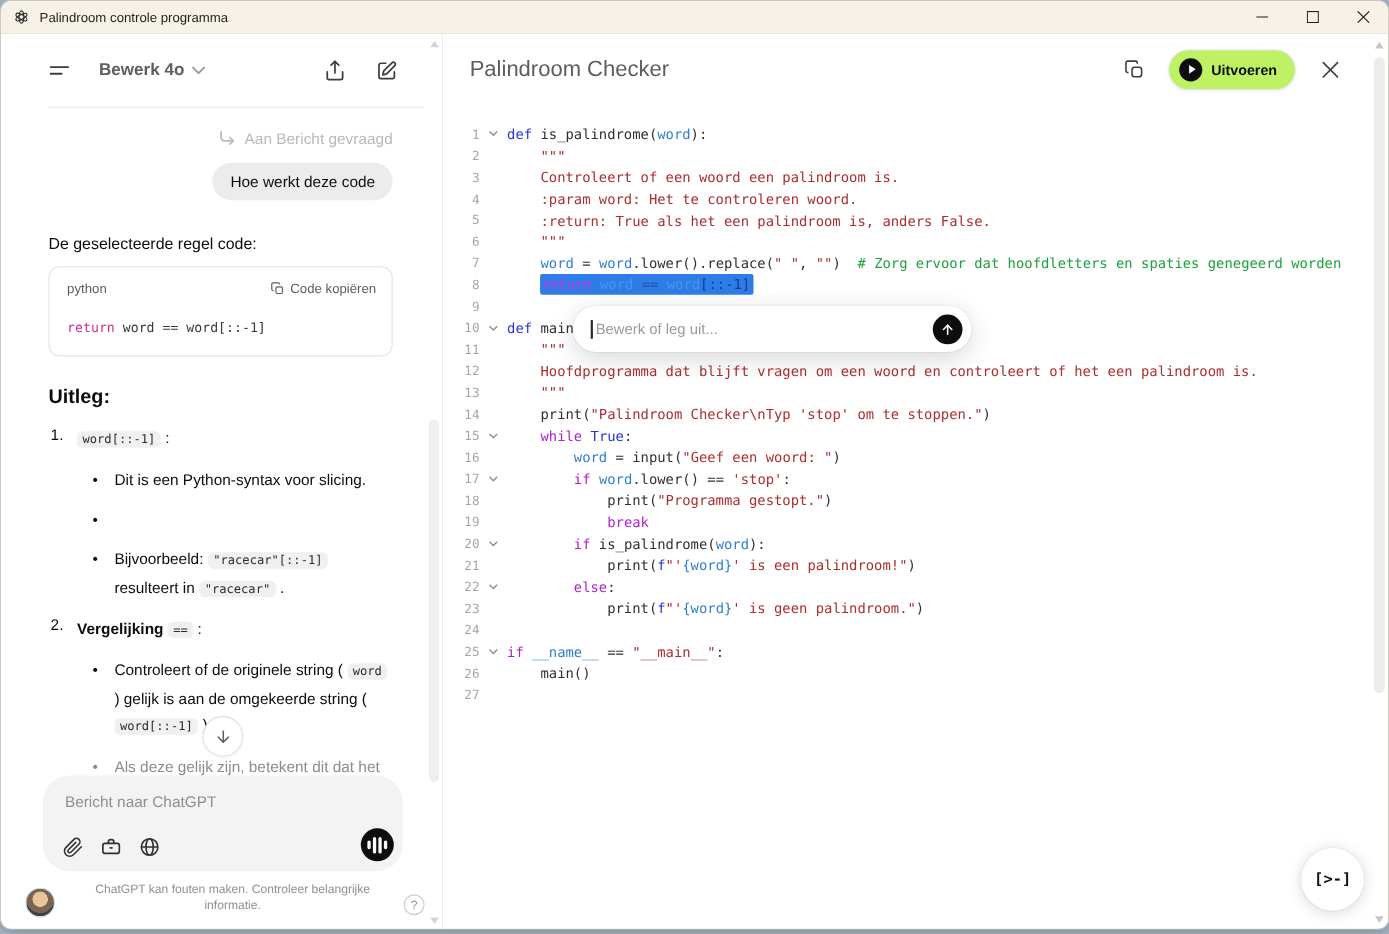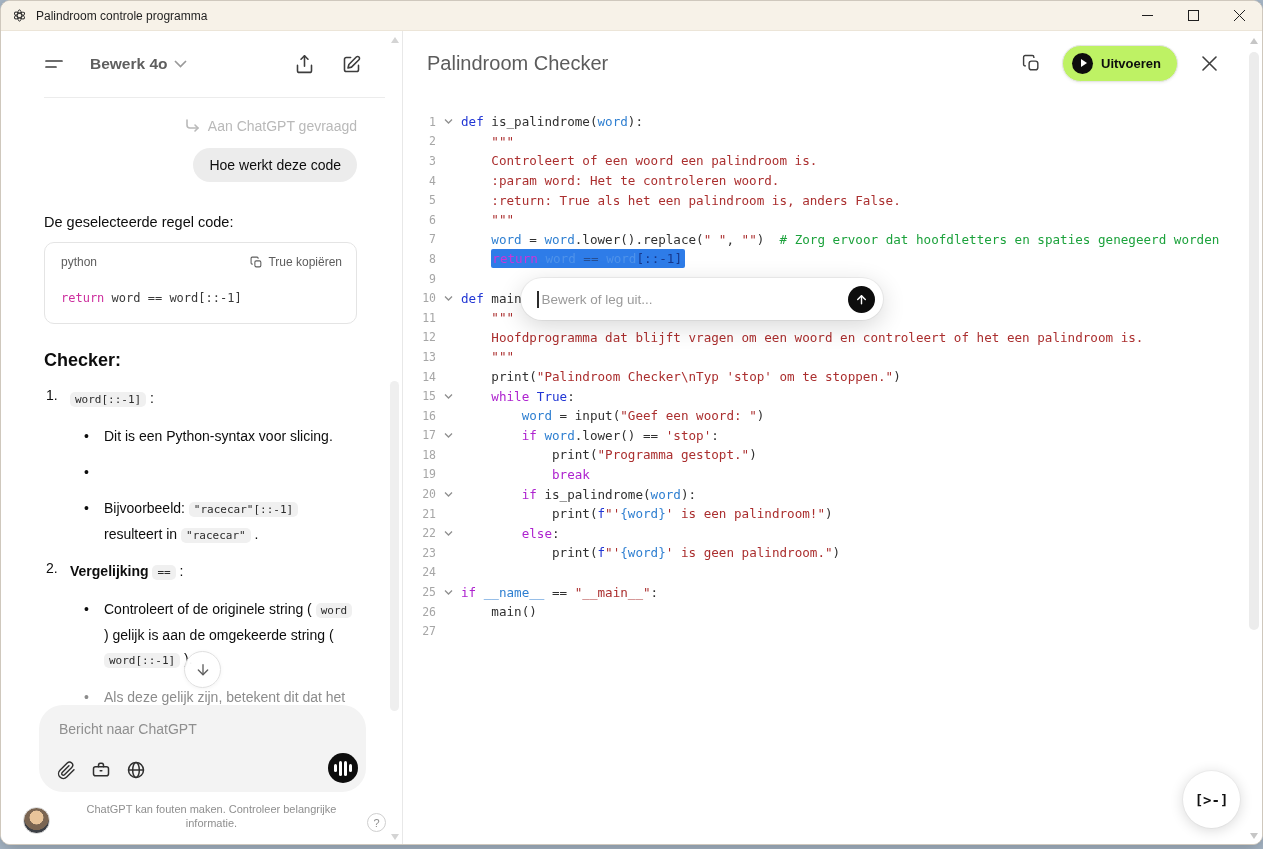--- a/index.html
+++ b/index.html
@@ -206,44 +206,44 @@
       <div class="sb-divider"></div>
 
       <div class="chat">
         <div class="asked-row">
           <span>
             <svg width="16" height="14" viewBox="0 0 16 14" fill="none" stroke="#b9b9b9" stroke-width="1.6" stroke-linecap="round" stroke-linejoin="round">
                 <path d="M3 1 v5 a3 3 0 0 0 3 3 h8"></path>
                 <polyline points="11 6 14 9 11 12"></polyline>
               </svg>
           </span>
-          <span>Aan ChatGPT gevraagd</span>
+          <span>Aan Bericht gevraagd</span>
         </div>
 
         <div class="user-bubble">Hoe werkt deze code</div>
 
         <div class="sel-label">De geselecteerde regel code:</div>
 
         <div class="code-card">
           <div class="code-card-head">
             <span class="code-lang">python</span>
             <span class="copy-chip">
               <span>
                 <svg width="13" height="13" viewBox="0 0 24 24" fill="none" stroke="#5d5d5d" stroke-width="2">
                     <rect x="9" y="9" width="11" height="11" rx="2.5"></rect>
                     <path d="M5 15H4a2 2 0 0 1-2-2V4a2 2 0 0 1 2-2h9a2 2 0 0 1 2 2v1"></path>
                   </svg>
               </span>
-              <span>True kopiëren</span>
+              <span>Code kopiëren</span>
             </span>
           </div>
           <div class="code-card-body"><span class="tk2-mag">return</span><span class="tk2-pl"> word == word[::-1]</span></div>
         </div>
 
-        <div class="uitleg-h">Checker:</div>
+        <div class="uitleg-h">Uitleg:</div>
         <div class="expl-list">
             <div class="expl-item">
               <span class="expl-num">1.</span>
               <div class="expl-title"><code class="chip">word[::-1]</code> :</div>
               <div class="bullet">
                 <span class="dot">•</span>
                 <span class="bullet-text">Dit is een Python-syntax voor slicing.</span>
               </div>
               <div class="bullet">
                 <span class="dot">•</span>

